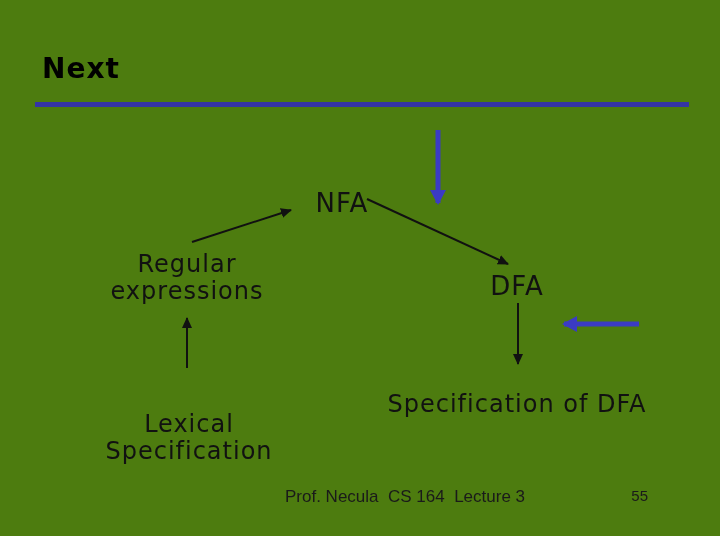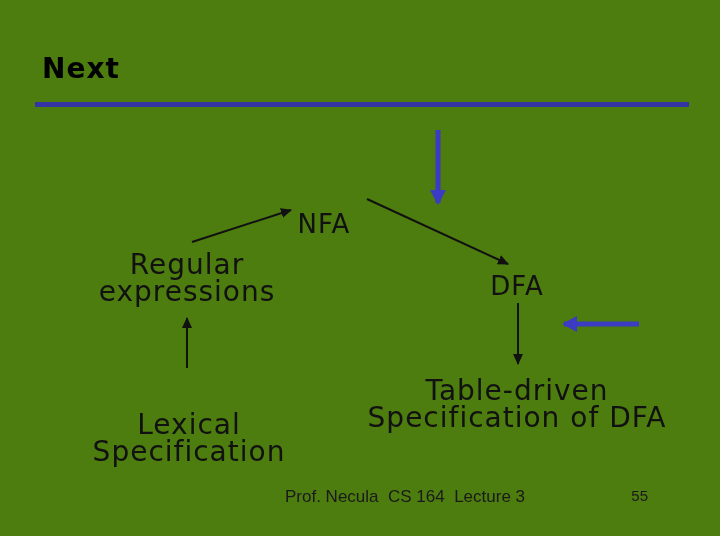--- a/index.html
+++ b/index.html
@@ -40,28 +40,28 @@
     top: 0;
     width: 720px;
     height: 540px;
   }
   .node {
     position: absolute;
     transform: translate(-50%, -50%);
     text-align: center;
     white-space: nowrap;
     line-height: 27px;
-    font-size: 28px;
+    font-size: 24px;
     letter-spacing: 1px;
     color: #111111;
   }
   .node.big {
     font-size: 26px;
   }
-  .node-nfa          { left: 324px; top: 203px; margin-top: 21px; }
+  .node-nfa          { left: 342px; top: 203px; }
   .node-regex        { left: 187px; top: 278px; }
   .node-dfa          { left: 517px; top: 286px; }
   .node-lexspec      { left: 189px; top: 398px; margin-top: 40px; }
   .node-tabledriven  { left: 517px; top: 404px; }
   .footer-credit {
     position: absolute;
     left: 285px;
     top: 487px;
     font-family: Liberation Sans, sans-serif;
     font-size: 17px;
@@ -119,21 +119,20 @@
   </div>
 
   <div class="node big node-dfa">DFA</div>
 
   <div class="node node-lexspec">
     <div>Lexical</div>
     <div>Specification</div>
   </div>
 
   <div class="node node-tabledriven">
-    <div>Table-driven</div>
     <div>Specification of DFA</div>
   </div>
 
   <div class="footer-credit">Prof. Necula  CS 164  Lecture 3</div>
 
   <div class="footer-page">55</div>
 
 </div>
 
 </body></html>

